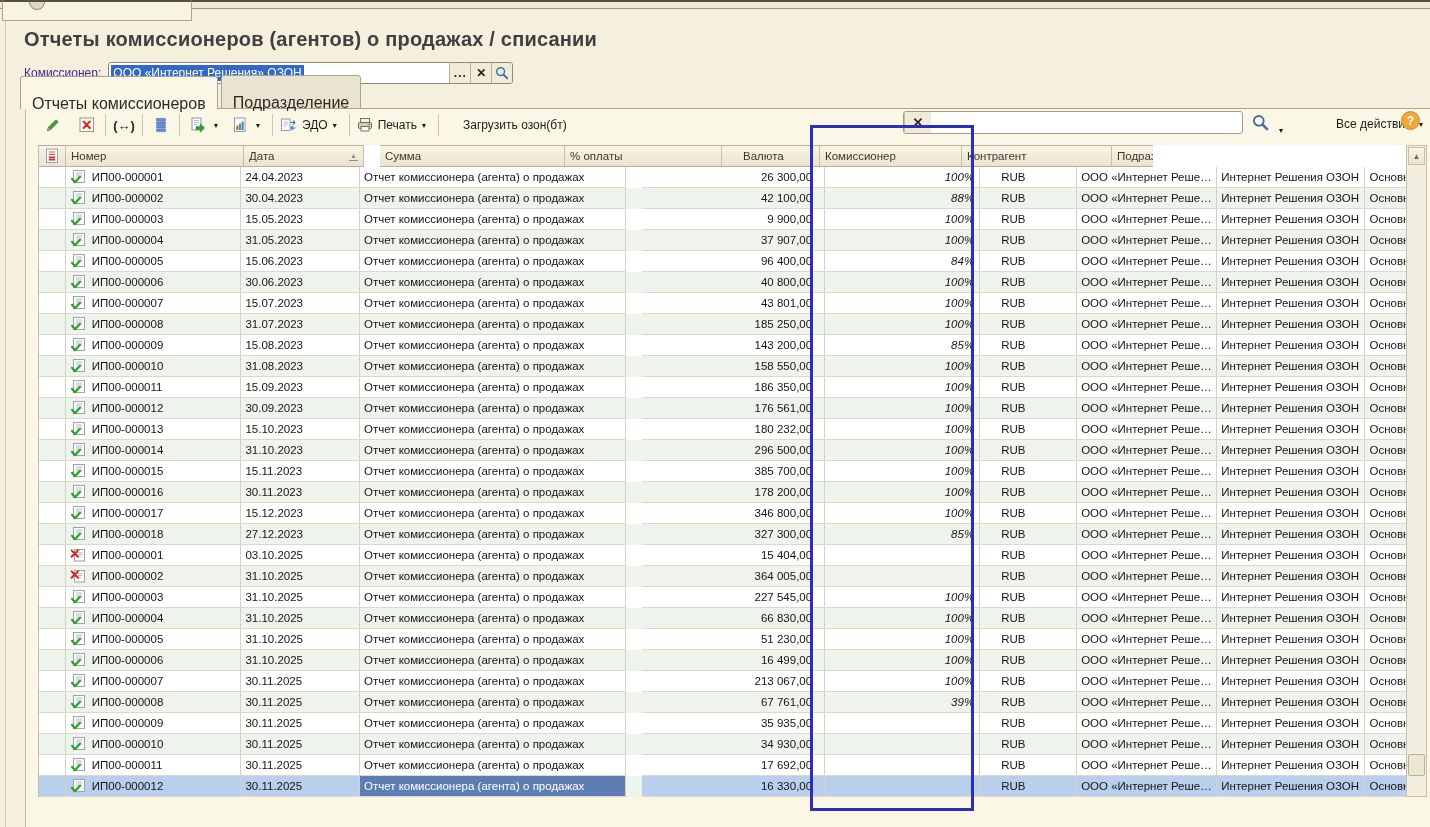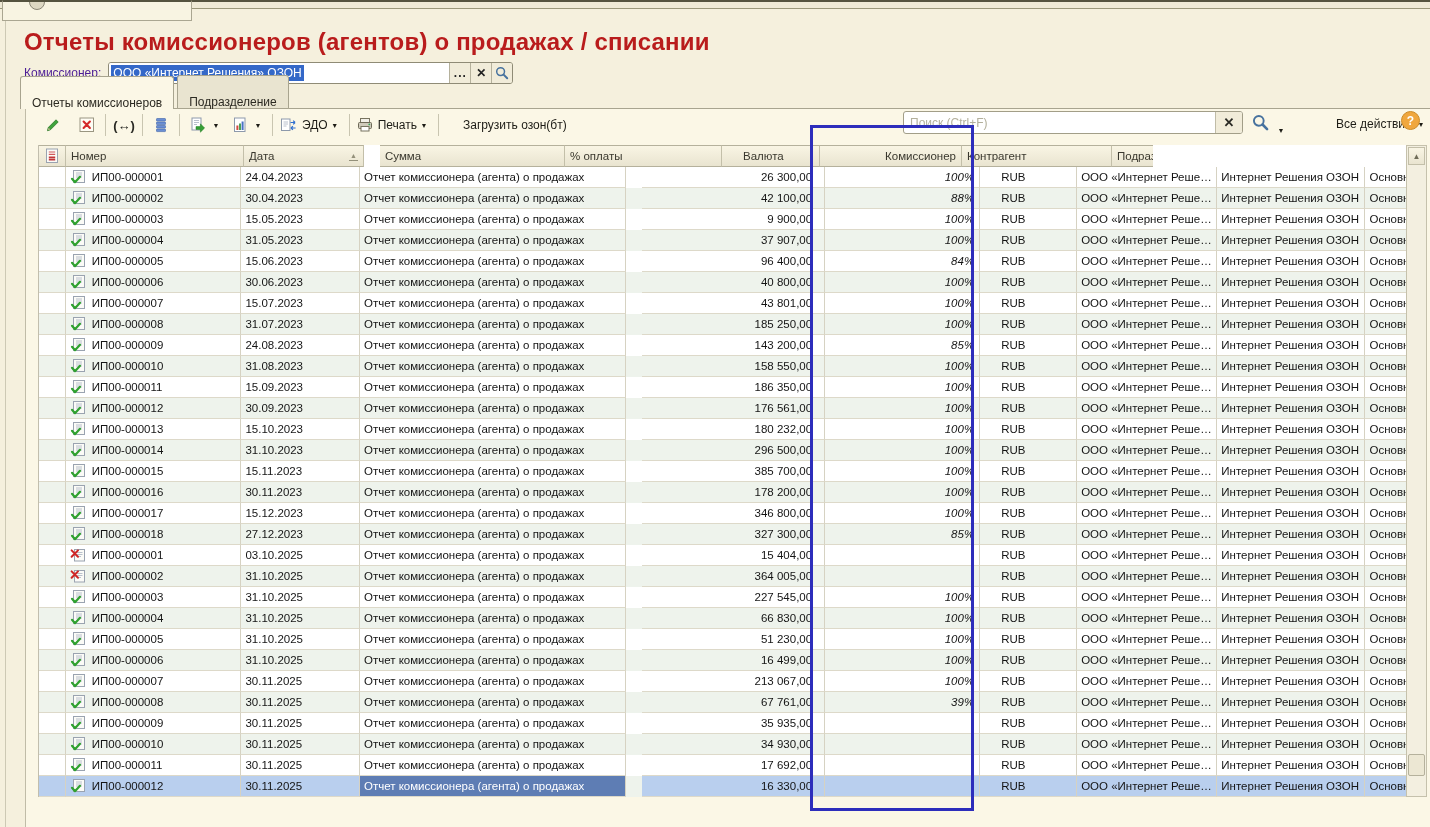--- a/index.html
+++ b/index.html
@@ -15,38 +15,38 @@
   .top-strip { position:absolute; left:0; top:0; width:1430px; height:9px;
     background:#efead6; border-bottom:1px solid #9b987b; }
   .top-dark { position:absolute; left:0; top:0; width:1430px; height:2px; background:#55533f; }
   .top-tab { position:absolute; left:2px; top:0; width:190px; height:21px;
     background:#f8f4e2; border:1px solid #aaa691; border-top:2px solid #55533f; overflow:hidden; z-index:2; }
   .top-tab-circle { position:absolute; left:26px; top:-8px; width:16px; height:16px;
     border-radius:50%; background:#ddd8c3; border:1px solid #8a8676; }
   .outer-left-line { position:absolute; left:5px; top:9px; bottom:0; width:1px; background:#cdc9b4; }
 
   
-  .page-title { position:absolute; left:24px; top:28px; font-size:24px; font-weight:bold;
-    color:#b91c1c; letter-spacing:0.2px; }
+  .page-title { position:absolute; left:24px; top:28px; font-size:20px; font-weight:bold;
+    color:#404040; letter-spacing:0.2px; }
 
   
   .filter-row { position:absolute; left:24px; top:62px; height:22px; display:flex; align-items:center; }
   .filter-label { font-size:12px; color:#4c1d95; margin-right:7px; }
   .field-group { display:flex; align-items:stretch; height:22px; border:1px solid #8f8b76;
     border-radius:3px; background:#f1ecd9; overflow:hidden; }
   .field-input { width:340px; background:#fff; display:flex; align-items:center; padding:0 2px; }
   .field-selection { background:#3468c8; color:#fff; font-size:12px; padding:1px 2px; white-space:nowrap; }
   .field-btn { display:flex; align-items:center; justify-content:center; width:21px;
     border-left:1px solid #b5b19c; background:#f1ecd9; cursor:pointer; font-size:12px; color:#222; }
   .field-btn.dots { font-weight:bold; letter-spacing:1px; }
   .field-btn.clear { font-weight:bold; }
 
   
   .tabs { position:absolute; left:20px; top:86px; height:23px; z-index:3; display:flex; align-items:flex-end; }
-  .tab { font-size:12px; padding:16px 11px; border:1px solid #a8a48f; border-radius:3px 3px 0 0;
+  .tab { font-size:16px; padding:16px 11px; border:1px solid #a8a48f; border-radius:3px 3px 0 0;
     line-height:21px; height:22px; background:#e9e4d0; color:#2c2a22; margin-right:3px; cursor:pointer; }
   .tab.active { background:#fbf7e6; height:23px; border-bottom:none; }
 
   
   .panel { position:absolute; left:25px; top:108px; right:0; bottom:0;
     background:#fbf7e6; border-top:1px solid #a8a48f; border-left:1px solid #c0bca7; }
 
   
   .toolbar { position:absolute; left:42px; top:112px; height:26px; display:flex; align-items:center; z-index:4; }
   .tb { background:transparent; border:none; display:flex; align-items:center; justify-content:center;
@@ -83,21 +83,21 @@
     border-top:1px solid #b5b19c; border-bottom:1px solid #b5b19c; overflow:hidden; white-space:nowrap; cursor:pointer; }
   .hc.c0 { justify-content:center; padding:0; }
   .sort-icon { font-size:7px; color:#93907a; margin-left:auto; border-bottom:1px solid #93907a; padding:0 1px; line-height:8px; }
   .grid-row { display:flex; height:21px; background:#fff; cursor:pointer; }
   .grid-row.alt { background:#eef3ec; }
   .grid-row.selected .c { background:#b9cfee; }
   .grid-row.selected .c.focused { background:#5e7db4; color:#fff; }
   .c { display:flex; align-items:center; padding:0 4px; font-size:11.5px; color:#141414;
     border-right:1px solid #d6d2c2; border-bottom:1px solid #ddd9c9; overflow:hidden; white-space:nowrap; }
   .c0 { width:27px; } .c1 { width:178px; } .c2 { width:120px; } .c3 { width:270px; }
-  .c4 { width:185px;margin-left:16px; } .c5 { width:157px; } .c6 { width:98px;padding-left:21px; } .c7 { width:142px;justify-content:flex-end; }
+  .c4 { width:185px;margin-left:16px; } .c5 { width:157px; } .c6 { width:98px;padding-left:21px; } .c7 { width:142px; }
   .c8 { width:150px; } .c9 { width:41px; border-right:none; }
   .c.num { justify-content:flex-end; padding-right:12px; }
   .c.c5 { justify-content:flex-end; padding-right:5px;font-style:italic; }
   .doc-ico { margin-right:6px; flex:0 0 auto; }
   .ell { overflow:hidden; text-overflow:ellipsis; white-space:nowrap; display:block; }
 
   
   .vscroll { position:absolute; left:1406px; top:145px; width:21px; height:652px;
     background:#f3efe0; border:1px solid #c5c1ac; z-index:2; }
   .vscroll-up { position:absolute; left:1px; right:1px; top:1px; height:18px;
@@ -219,21 +219,20 @@
     <span class="tb-label">Печать</span>
   </button>
   <button class="dd">▼</button>
   <span class="sep"></span>
   <button class="tb">
     <span class="tb-label" style="margin-left:17px">Загрузить озон(бт)</span>
   </button>
 </div>
 
 <div class="search-group">
-  <input class="search-input" type="text" placeholder="Поиск (Ctrl+F)" style="">
   <button class="search-clear">
     <span>✕</span>
   </button>
 </div>
 <button class="lens-btn">
   <svg width="17" height="17" viewBox="0 0 15 15">
     <circle cx="6" cy="6" r="4.3" fill="none" stroke="#47729e" stroke-width="1.7"></circle>
     <path d="M9.3 9.3 L13.3 13.3" stroke="#47729e" stroke-width="2.3" stroke-linecap="round"></path>
   </svg>
 </button>
@@ -453,21 +452,21 @@
       <div class="grid-row">
         <div class="c c0"></div>
      <div class="c c1">
           <svg class="doc-ico" width="16" height="14" viewBox="0 0 16 14">
       <rect x="3.5" y="0.5" width="11" height="12" fill="#fbfbf7" stroke="#9aa3b0"></rect>
       <path d="M6 3 h6 M6 5 h6 M6 7 h6" stroke="#b9c0cc" stroke-width="1"></path>
       <path d="M2 8.8 L5 12.2 L10 6.8" stroke="#2fa12f" stroke-width="2.2" fill="none" stroke-linecap="round" stroke-linejoin="round"></path>
           </svg>
           <span>ИП00-000009</span>
         </div>
-     <div class="c c2">24.08.2023</div>
+     <div class="c c2">15.08.2023</div>
      <div class="c c3">Отчет комиссионера (агента) о продажах</div>
      <div class="c c4 num">143 200,00</div>
      <div class="c c5 num">85%</div>
      <div class="c c6">RUB</div>
      <div class="c c7">
           <span class="ell">ООО «Интернет Решения» ОЗОН</span>
         </div>
      <div class="c c8">Интернет Решения ОЗОН</div>
      <div class="c c9">Основн</div>
       </div>

